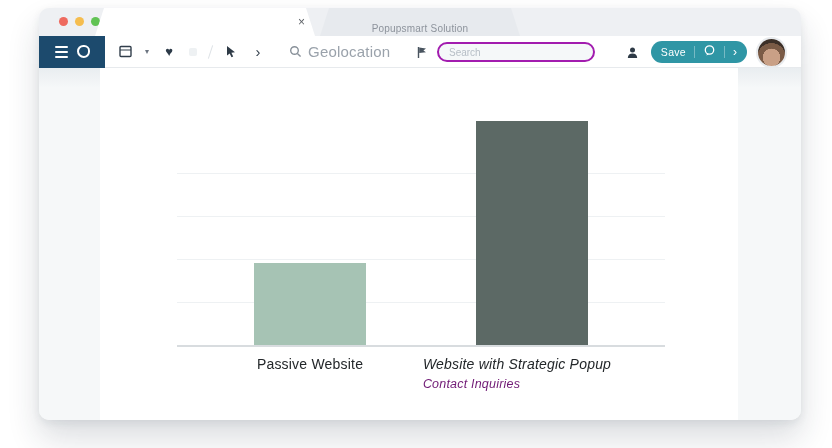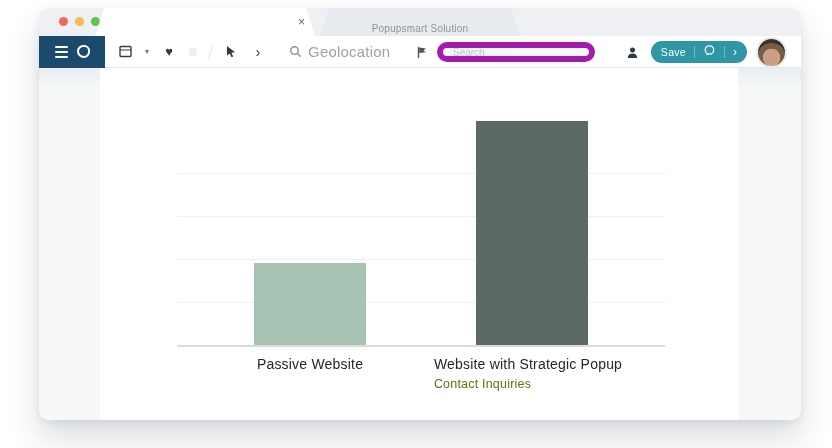--- a/index.html
+++ b/index.html
@@ -48,21 +48,21 @@
   .ticon { display:inline-flex; align-items:center; justify-content:center; width:14px; height:14px; color:#313e4b; }
   .ticon svg { display:block; }
   .caret-down { font-size:8px; color:#6b7480; }
   .ghost { width:8px; height:8px; background:#eef1f3; border-radius:2px; }
   .slash { width:1px; height:14px; background:#dde2e6; transform:rotate(18deg); }
   .search-group { display:flex; align-items:center; gap:6px; margin-left:10px; }
   .search-label { font-size:15px; color:#9aa2ab; letter-spacing:.2px; }
 
   .center-group { position:absolute; left:376px; top:0; height:32px; display:flex; align-items:center; gap:8px; }
   .address-input {
-    width:158px; height:20px; border:6px solid #a21caf; background:#f5f8f9;
+    width:158px; height:20px; border:2px solid #a21caf; background:#f5f8f9;
     border-radius:10px; font-size:10px; color:#6a737c; padding:0 10px; outline:none;
     font-family:"Liberation Sans", sans-serif;
   }
   .address-input::placeholder { color:#b6bec6; }
 
   .right-group { position:absolute; right:16px; top:0; height:32px; display:flex; align-items:center; gap:11px; }
   .save-pill {
     display:flex; align-items:center; height:22px; background:var(--accent,#2f96a5);
     border:none; border-radius:11px; color:#fff; padding:0 10px; gap:8px; cursor:pointer;
     font-family:"Liberation Sans", sans-serif;
@@ -87,21 +87,21 @@
   
   .chart { position:absolute; left:80px; top:46px; width:482px; height:300px; }
   .plot { position:relative; width:482px; height:232px; }
   .plot::after { content:""; position:absolute; left:-3px; right:-3px; bottom:-1px; height:2px; background:#d8dcdf; }
   .gridline { position:absolute; left:-3px; right:-3px; height:1px; background:#eef1f3; }
   .bar { position:absolute; bottom:0; }
 
   .xlabels { position:absolute; top:242px; left:0; width:482px; height:58px; }
   .xlabel-wrap { position:absolute; transform:translateX(-50%); white-space:nowrap; }
   .xlabel { font-size:14px; font-weight:500; color:#23272a; letter-spacing:.2px; }
-  .xcaption { margin-top:5px; font-size:12.5px; color:#4d7c0f; letter-spacing:.2px; }
+  .xcaption { margin-top:5px; font-size:12.5px; color:#701a75; letter-spacing:.2px; }
 </style>
 </head>
 <body>
 
 <div class="window">
 
   <div class="titlebar">
     <div class="traffic-lights">
       <span class="traffic-light" style="background: rgb(238, 106, 95);"></span>
       <span class="traffic-light" style="background: rgb(245, 189, 79);"></span>
@@ -196,21 +196,21 @@
             <div class="gridline" style="bottom: 85.9259px;"></div>
             <div class="gridline" style="bottom: 128.889px;"></div>
             <div class="gridline" style="bottom: 171.852px;"></div>
             <div class="bar" style="left: 74px; width: 112px; height: 83px; background: rgb(166, 195, 180);"></div>
             <div class="bar" style="left: 296px; width: 112px; height: 225px; background: rgb(92, 105, 101);"></div>
           </div>
         <div class="xlabels">
           <div class="xlabel-wrap" style="left:130px;">
             <div class="xlabel">Passive Website</div>
           </div>
-          <div class="xlabel-wrap" style="left:348px;">
+          <div class="xlabel-wrap" style="left:337px;font-style:italic;">
             <div class="xlabel">Website with Strategic Popup</div>
             <div class="xcaption">Contact Inquiries</div>
           </div>
         </div>
       </div>
 
     </div>
   </div>
 </div>
 

